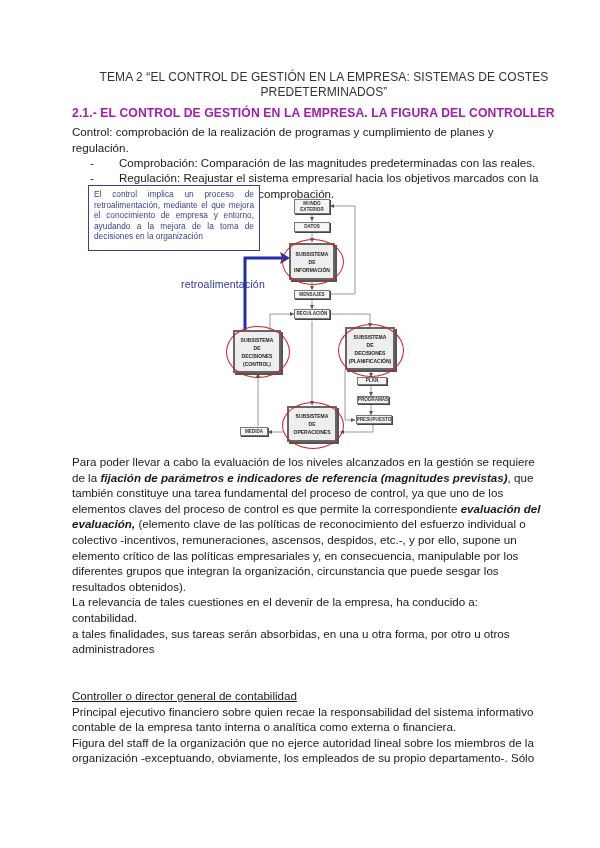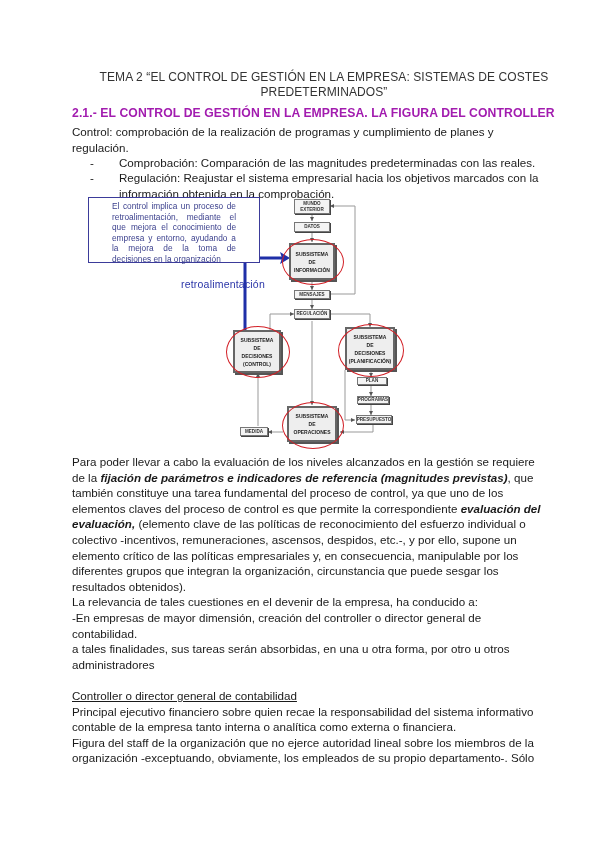--- a/index.html
+++ b/index.html
@@ -10,23 +10,23 @@
       font-size: 12px; line-height: 15px; color: #333; letter-spacing: 0.1px; margin-left: 24px; }
     .h2 { position: absolute; left: 72px; top: 106px; font-size: 12.2px; font-weight: bold; color: #a21caf; letter-spacing: 0.1px; }
     .p { position: absolute; left: 72px; width: 470px; font-size: 11.6px; line-height: 15.6px; color: #1a1a1a; }
     .li { position: absolute; left: 90px; width: 450px; font-size: 11.6px; line-height: 15.6px; color: #1a1a1a; }
     .li .dash { position: absolute; left: 0; top: 0; }
     .li .txt { display: block; margin-left: 29px; }
     .u { text-decoration: underline; }
     .bi { font-weight: bold; font-style: italic; }
 
     
-    .callout { position: absolute; left: 88px; top: 197px; width: 172px; height: 66px;
+    .callout { position: absolute; left: 88px; top: 185px; width: 172px; height: 66px;
       border: 1px solid #3b3b9a; background: #fff; font-size: 8.3px; line-height: 10.6px;
-      color: #3a3f8c; padding: 3px 23px; box-sizing: border-box; text-align: justify; }
+      color: #3a3f8c; padding: 3px 5px; box-sizing: border-box; text-align: justify; }
     .retro { position: absolute; left: 181px; top: 278px; font-size: 10.5px; font-weight: normal; color: #2a35a8; letter-spacing: 0.2px; }
     .dbox { position: absolute; background: #f4f4f4; border: 1px solid #777; box-shadow: 1px 1px 0 #444;
       font-size: 4.6px; line-height: 5.5px; color: #333; text-align: center; display: flex;
       align-items: center; justify-content: center; font-weight: bold; box-sizing: border-box; }
     .sbox { position: absolute; background: #eee; border: 2px solid #666; box-shadow: 2px 2px 0 #555;
       font-size: 5px; line-height: 8px; color: #222; text-align: center; display: flex; flex-direction: column;
       align-items: center; justify-content: center; font-weight: bold; box-sizing: border-box; }
     .ring { position: absolute; border: 1.5px solid #d21f26; border-radius: 50%; box-sizing: border-box; }
     svg.lines { position: absolute; left: 0; top: 0; }
   </style>
@@ -161,21 +161,20 @@
     <div>Para poder llevar a cabo la evaluación de los niveles alcanzados en la gestión se requiere</div>
     <div><span>de la </span><span class="bi">fijación de parámetros e indicadores de referencia (magnitudes previstas)</span><span>, que</span></div>
     <div>también constituye una tarea fundamental del proceso de control, ya que uno de los</div>
     <div><span>elementos claves del proceso de control es que permite la correspondiente </span><span class="bi">evaluación del</span></div>
     <div><span class="bi">evaluación,</span><span> (elemento clave de las políticas de reconocimiento del esfuerzo individual o</span></div>
     <div>colectivo -incentivos, remuneraciones, ascensos, despidos, etc.-, y por ello, supone un</div>
     <div>elemento crítico de las políticas empresariales y, en consecuencia, manipulable por los</div>
     <div>diferentes grupos que integran la organización, circunstancia que puede sesgar los</div>
     <div>resultados obtenidos).</div>
     <div>La relevancia de tales cuestiones en el devenir de la empresa, ha conducido a:</div>
-    <div>-En empresas de mayor dimensión, creación del controller o director general de</div>
     <div>contabilidad.</div>
     <div>a tales finalidades, sus tareas serán absorbidas, en una u otra forma, por otro u otros</div>
     <div>administradores</div>
   </div>
 
   <div class="p" style="top:688px;">
     <div class="u">Controller o director general de contabilidad</div>
     <div>Principal ejecutivo financiero sobre quien recae la responsabilidad del sistema informativo</div>
     <div>contable de la empresa tanto interna o analítica como externa o financiera.</div>
     <div>Figura del staff de la organización que no ejerce autoridad lineal sobre los miembros de la</div>

